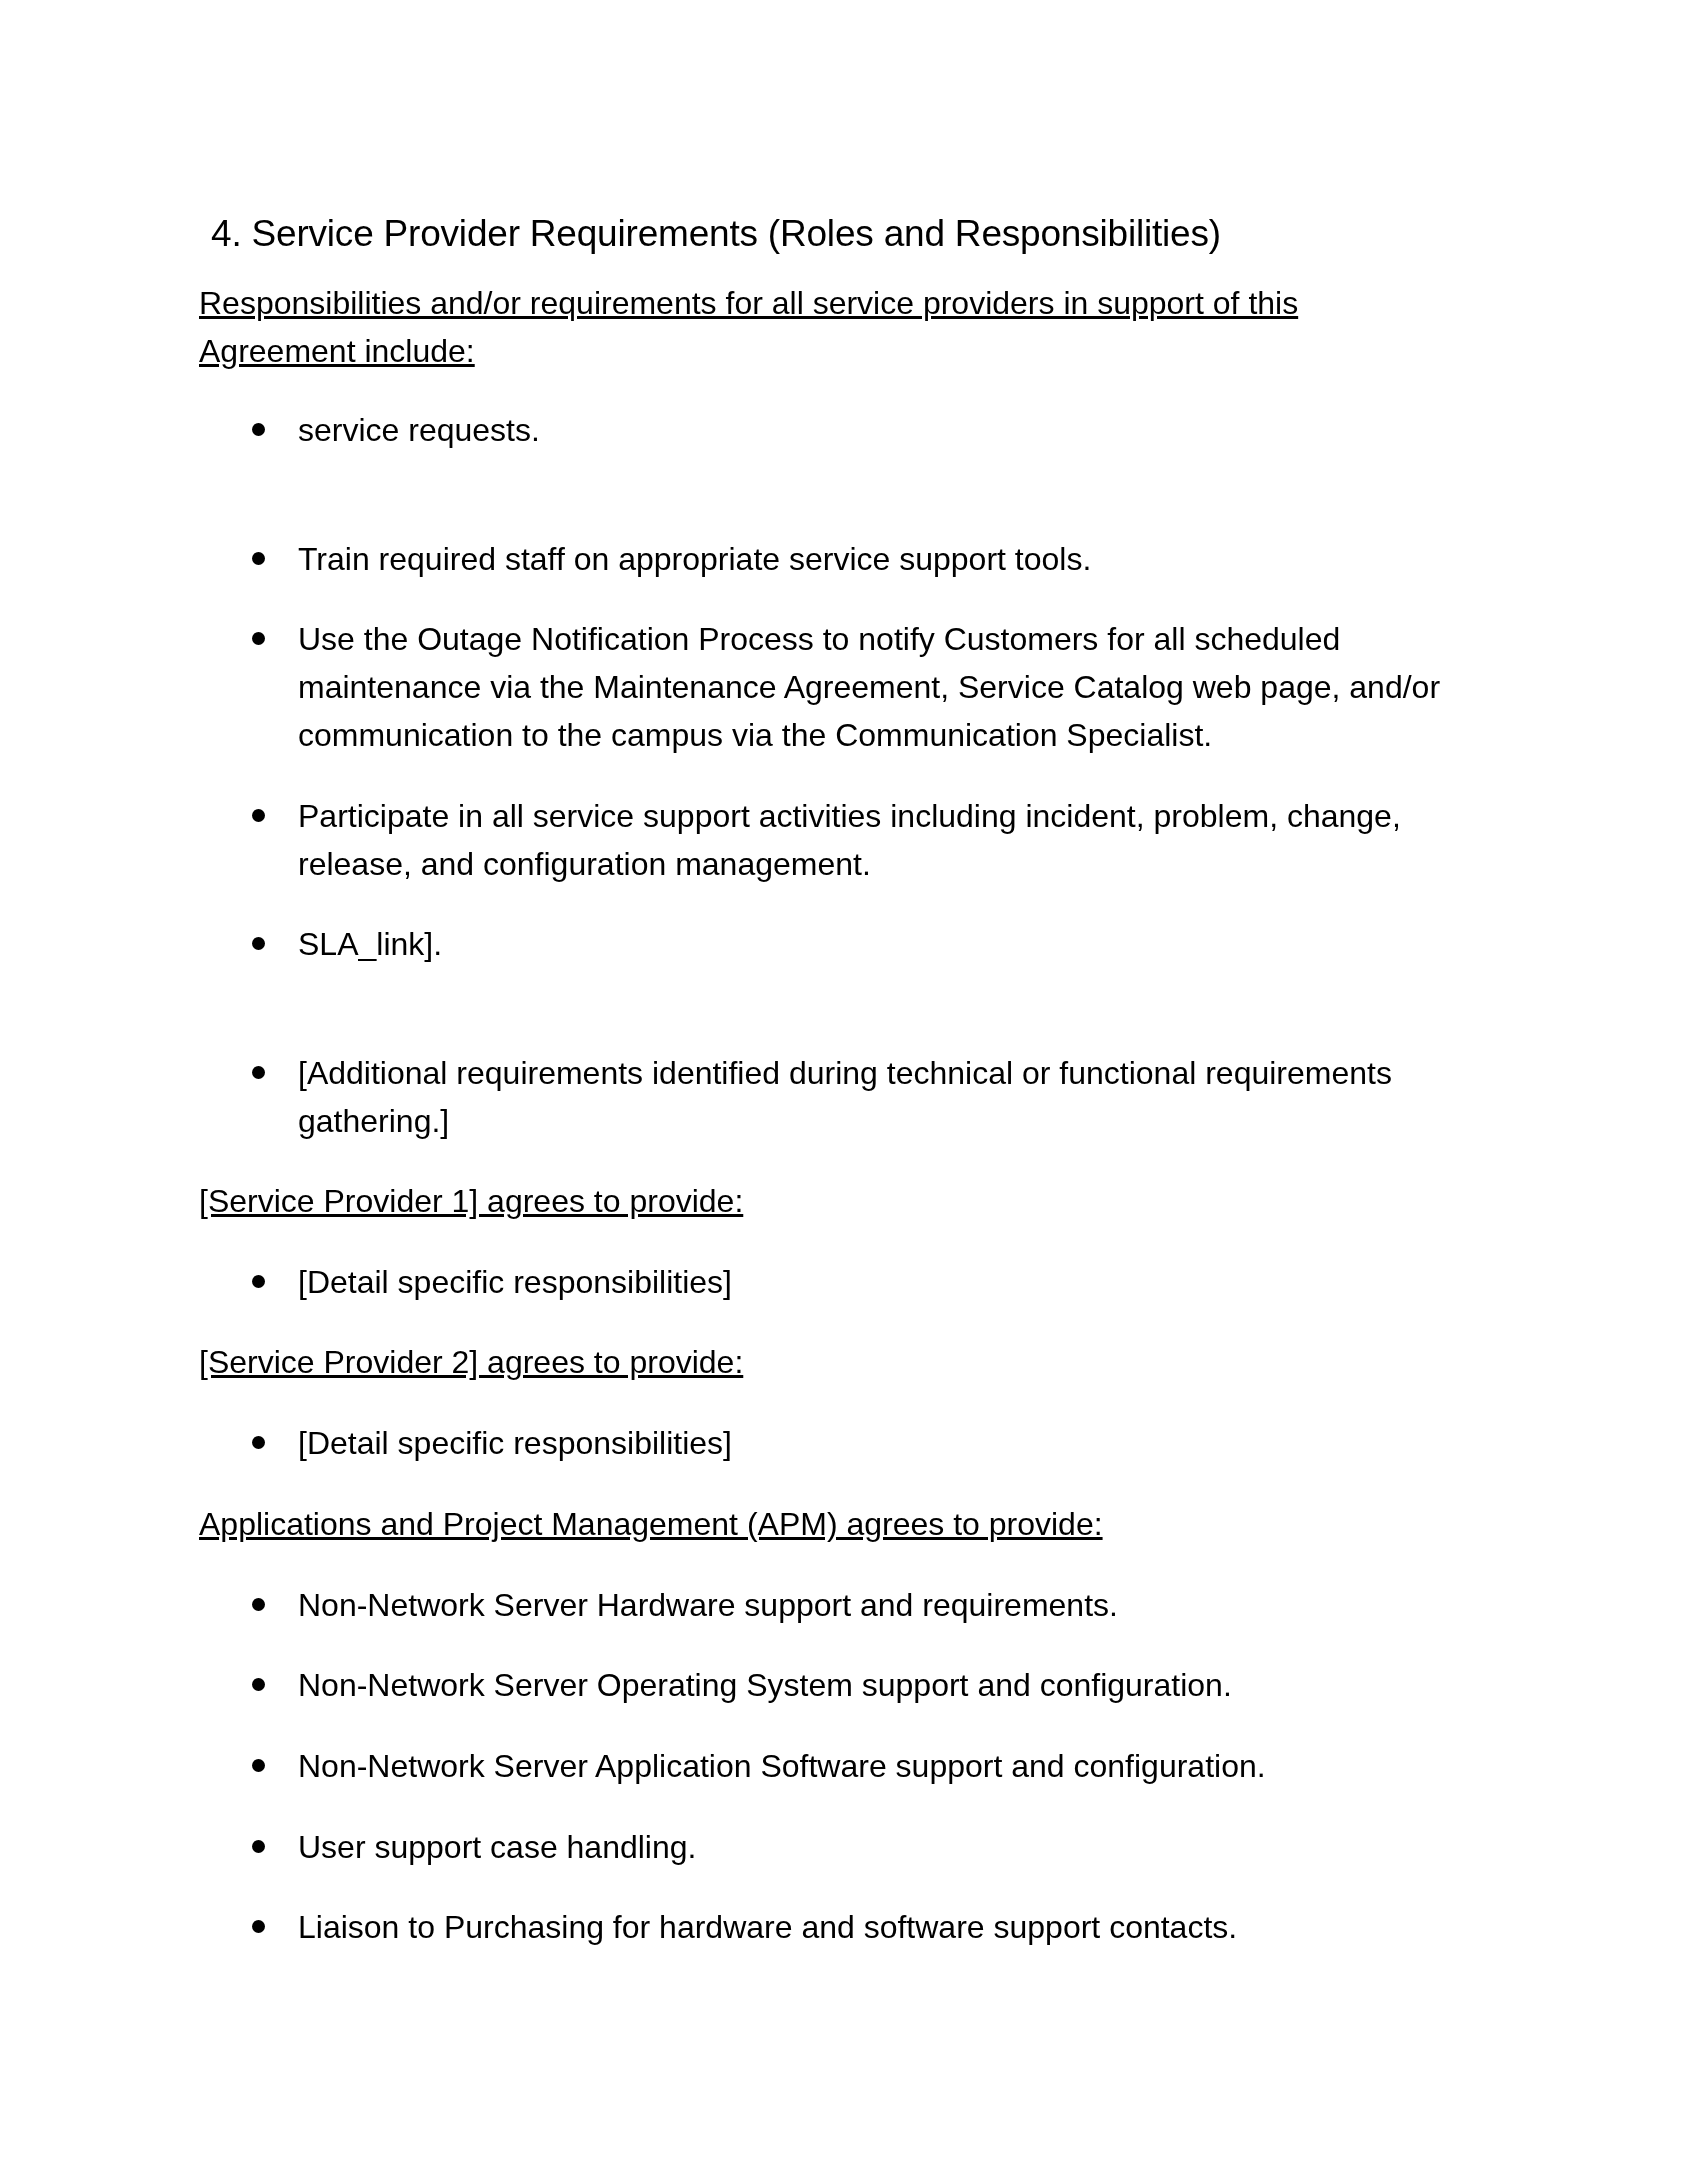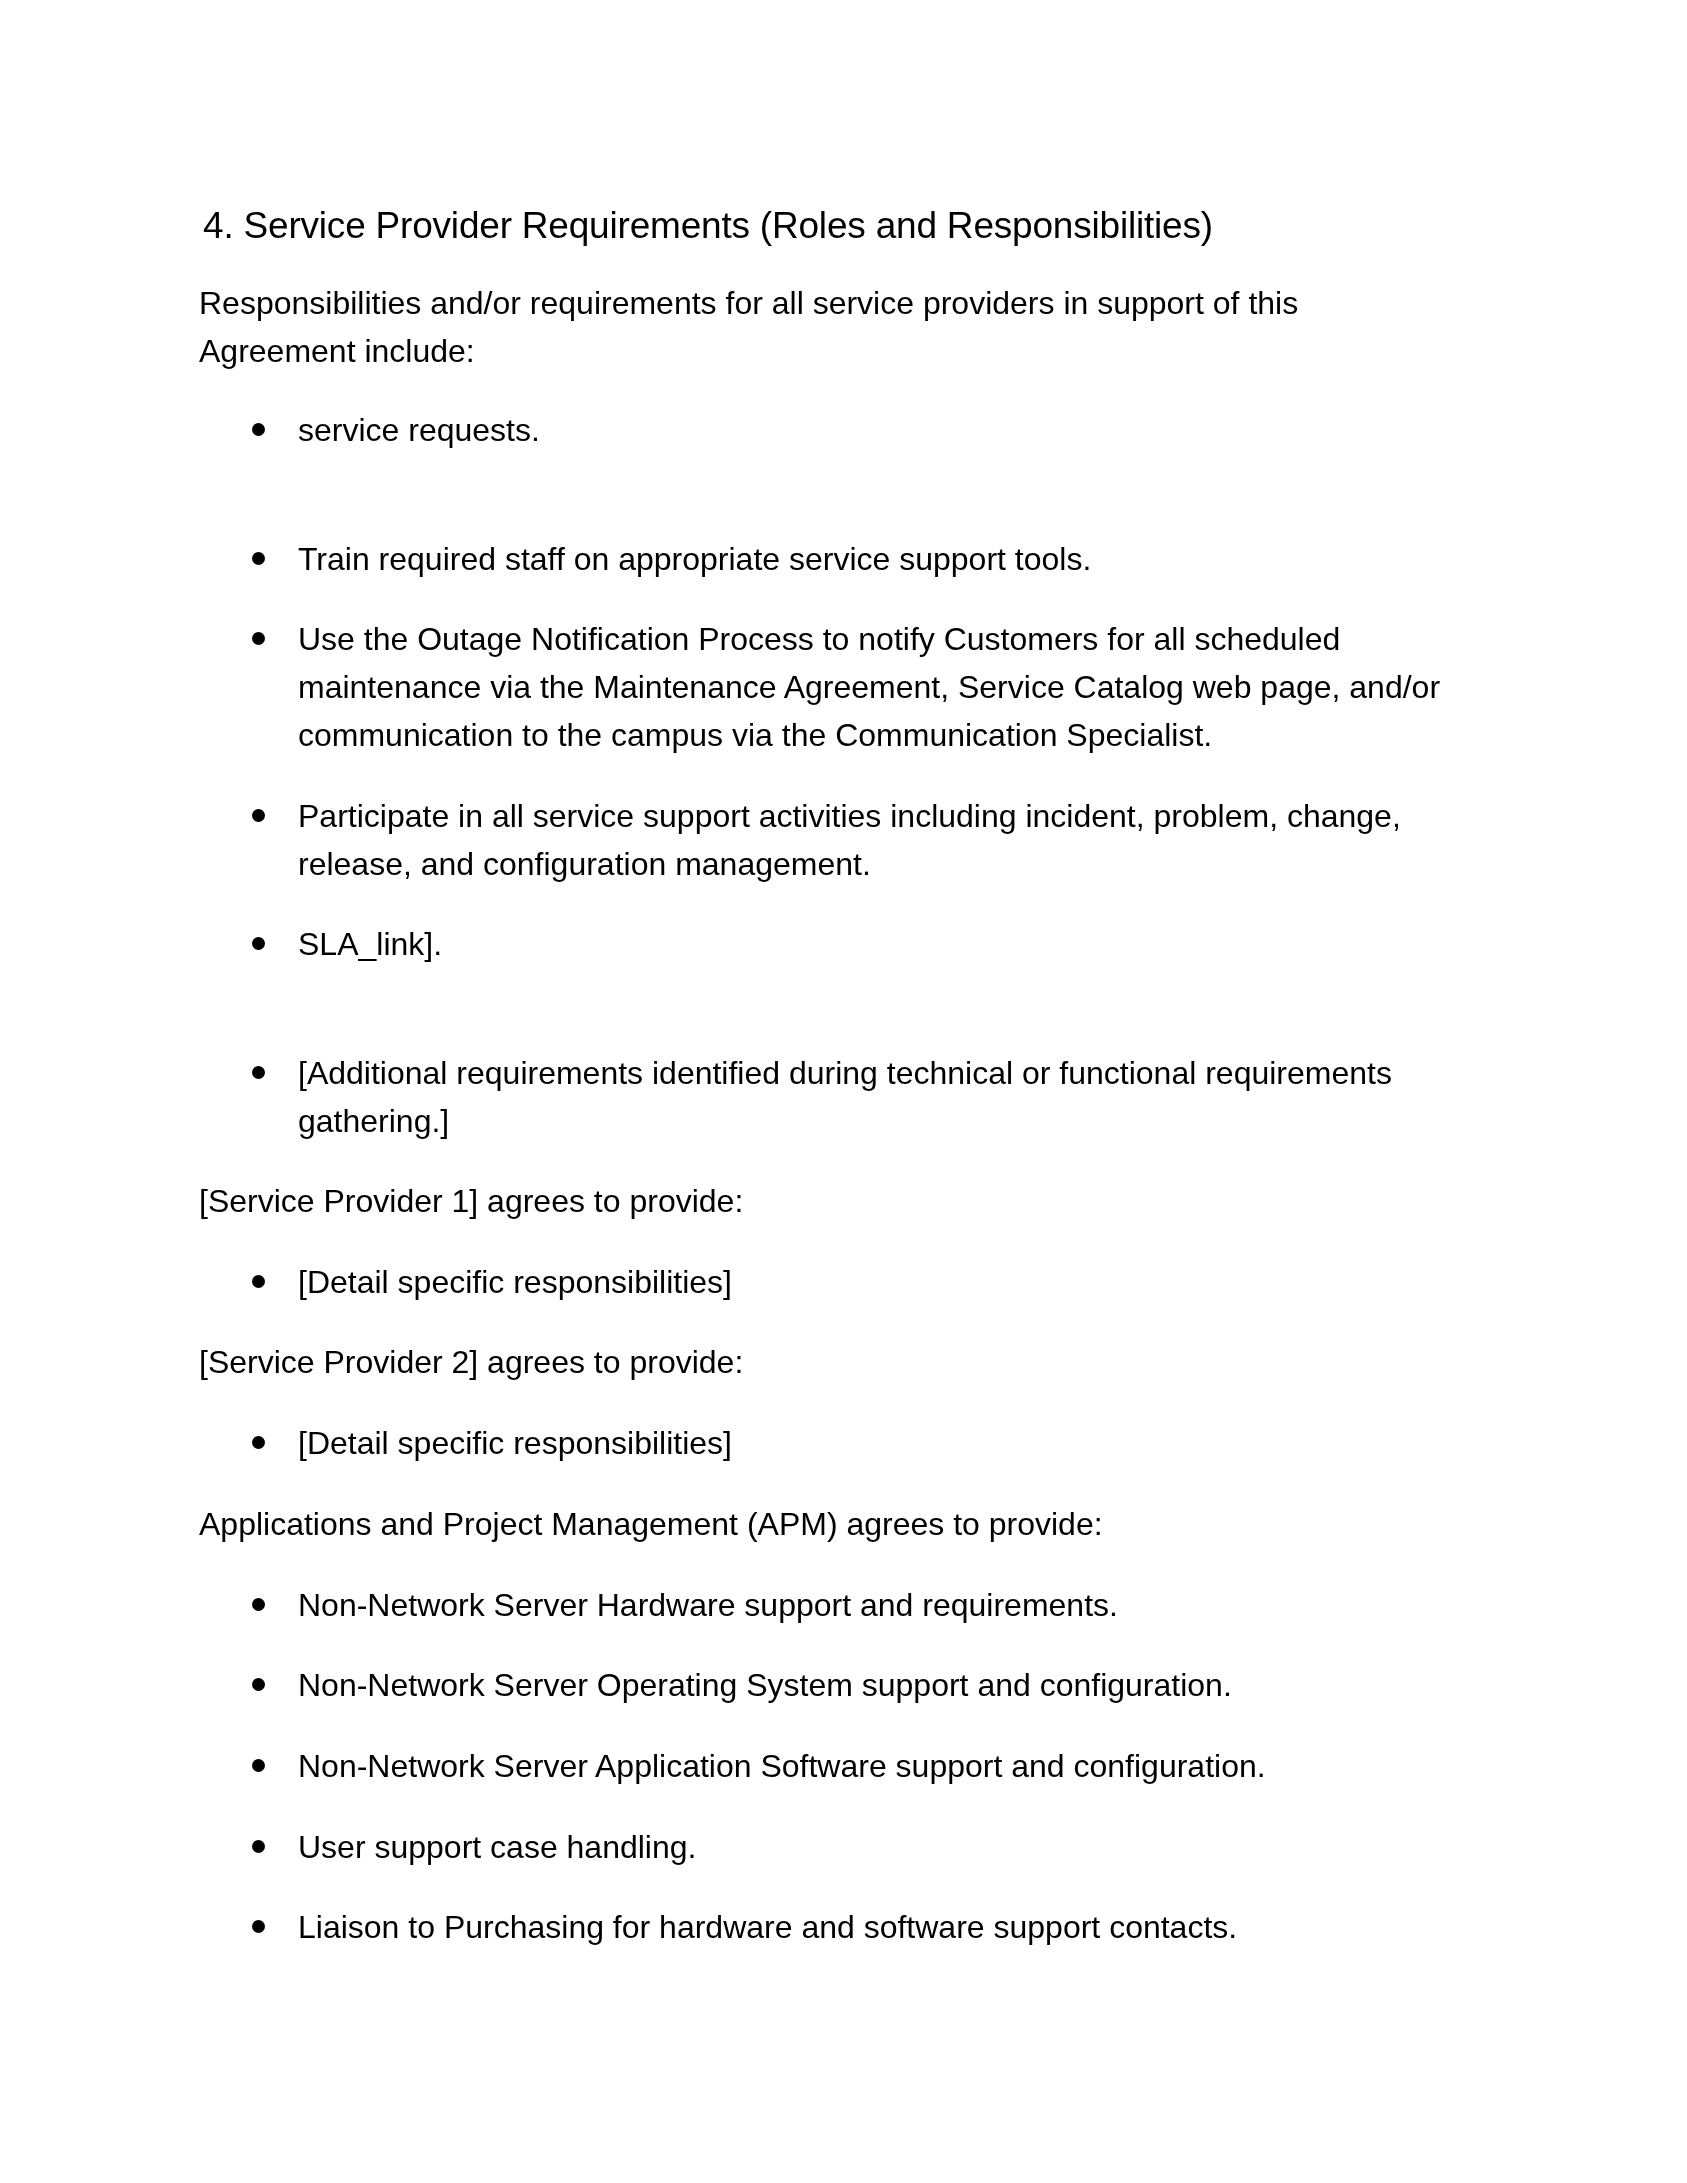--- a/index.html
+++ b/index.html
@@ -1,22 +1,22 @@
 <!DOCTYPE html>
 <html style="font-size:10.6px"><head>
 <meta charset="utf-8">
 <style>
   html, body { margin: 0; padding: 0; background: #ffffff; }
   body { width: 1687px; height: 2183px; position: relative; overflow: hidden;
          font-family: "Liberation Sans", "DejaVu Sans", sans-serif; color: #000000; }
   .page { position: absolute; left: 199px; top: 0; width: 1290px; }
   .heading { position: absolute; left: 0; top: 198px; font-size: 37px; line-height: 48px;
-             margin: 4px; font-weight: normal; letter-spacing: -0.2px; white-space: nowrap; }
+             margin: 12px; font-weight: normal; letter-spacing: -0.2px; white-space: nowrap; }
   .para { position: absolute; left: 0; font-size: 32px; line-height: 48px; margin: 0;
-          white-space: nowrap; }
+          white-space: nowrap; text-decoration: underline; }
   .item { position: absolute; left: 0; font-size: 32px; line-height: 48px; }
   .item .dot { position: absolute; left: 53px; top: 17px; width: 13.2px; height: 13.2px;
                border-radius: 50%; background: #000; }
   .item .txt { position: absolute; left: 99px; top: 0; white-space: nowrap; }
   .item .line { display: block; }
 </style>
 </head>
 <body>
 
 <div class="page">

